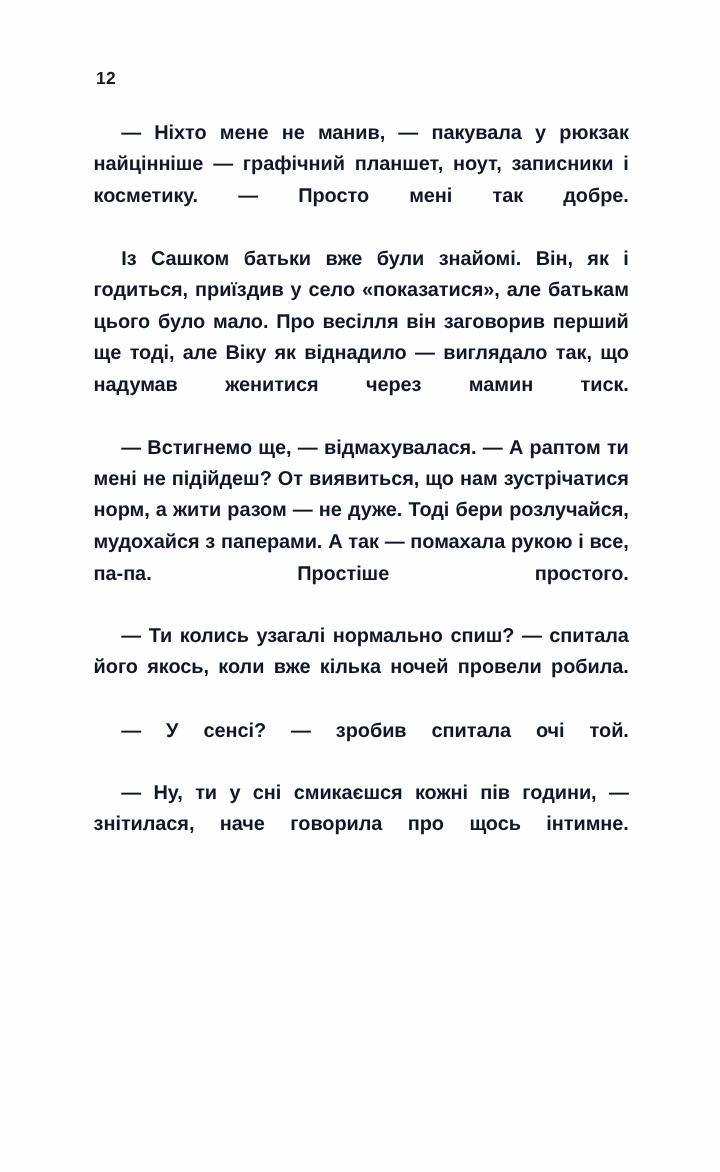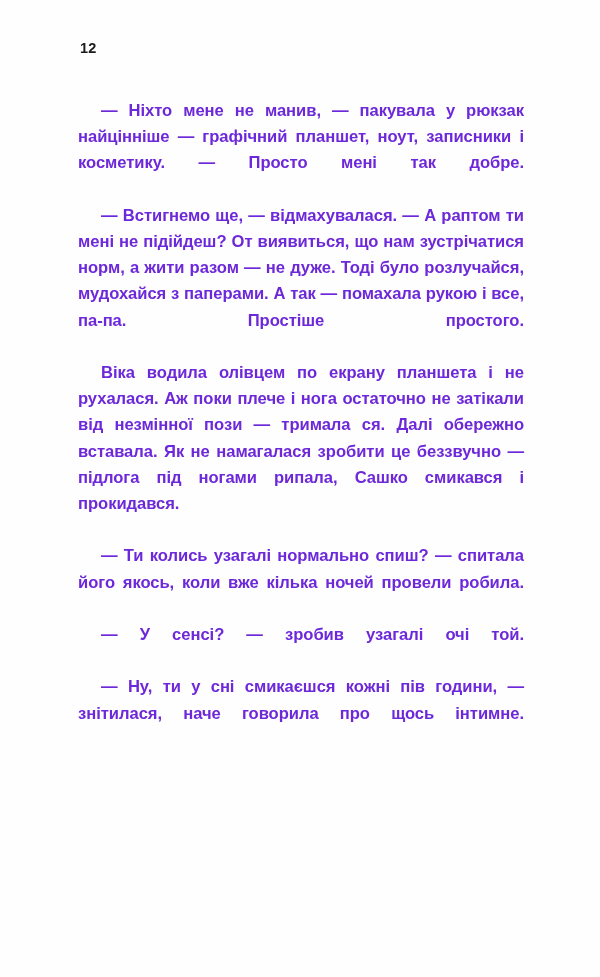--- a/index.html
+++ b/index.html
@@ -16,40 +16,40 @@
     position: relative;
   }
   .page {
     position: absolute;
     inset: 0;
     background: #fefefe;
   }
   .folio {
     position: absolute;
     left: 80px;
-    top: 40px;
+    top: 58px;
     font-size: 14.5px;
     font-weight: 700;
     letter-spacing: 0.2px;
     color: #1a1a1a;
   }
   .textblock {
     position: absolute;
     left: 78px;
     top: 98px;
     width: 446px;
   }
   .para {
     margin: 0;
     font-size: 16.6px;
     font-weight: 700;
     line-height: 26.2px;
     text-align: justify;
     text-justify: inter-word;
-    color: #6d28d9;
+    color: #0f172a;
     letter-spacing: -0.05px;
     word-spacing: 0px;
     hyphens: manual;
     -webkit-hyphens: manual;
   }
   .para.indent {
     text-indent: 23px;
   }
   
   .para::after {
@@ -60,21 +60,21 @@
 </style>
 </head>
 <body>
 
 <div class="page">
 
   <div class="folio">12</div>
 
   <div class="textblock">
     <p class="para indent">— Ніхто мене не манив, — пакувала у рюкзак найцінніше — графічний планшет, ноут, записники і косметику. — Просто мені так добре.</p>
-    <p class="para indent">— Встигнемо ще, — відмахувалася. — А раптом ти мені не підійдеш? От виявиться, що нам зустрічатися норм, а жити разом — не дуже. Тоді було розлучайся, мудохайся з паперами. А так — помахала рукою і все, па-па. Простіше простого.</p>
-    <p class="para indent">Віка водила олівцем по екрану планшета і не рухалася. Аж поки плече і нога остаточно не затікали від незмінної пози — тримала ся. Далі обережно вставала. Як не намагалася зробити це беззвучно — підлога під ногами рипала, Сашко смикався і прокидався.</p>
+    <p class="para indent">Із Сашком батьки вже були знайомі. Він, як і годиться, приїздив у село «показатися», але батькам цього було мало. Про весілля він заговорив перший ще тоді, але Віку як віднадило — виглядало так, що надумав женитися через мамин тиск.</p>
+    <p class="para indent">— Встигнемо ще, — відмахувалася. — А раптом ти мені не підійдеш? От виявиться, що нам зустрічатися норм, а жити разом — не дуже. Тоді бери розлучайся, мудохайся з паперами. А так — помахала рукою і все, па-па. Простіше простого.</p>
     <p class="para indent">— Ти колись узагалі нормально спиш? — спитала його якось, коли вже кілька ночей провели робила.</p>
-    <p class="para indent">— У сенсі? — зробив узагалі очі той.</p>
+    <p class="para indent">— У сенсі? — зробив спитала очі той.</p>
     <p class="para indent">— Ну, ти у сні смикаєшся кожні пів години, — знітилася, наче говорила про щось інтимне.</p>
 
   </div>
 
 </div>
 
 </body></html>

